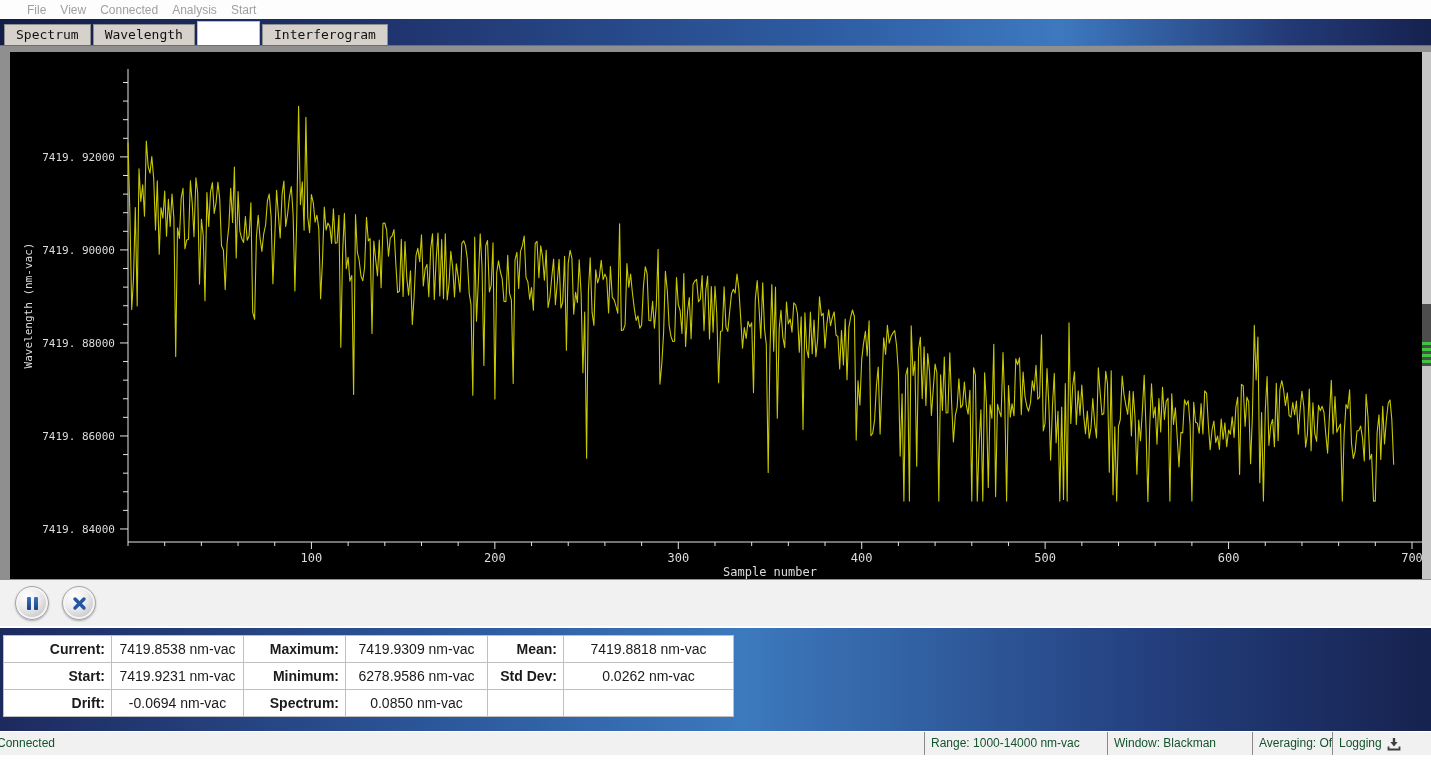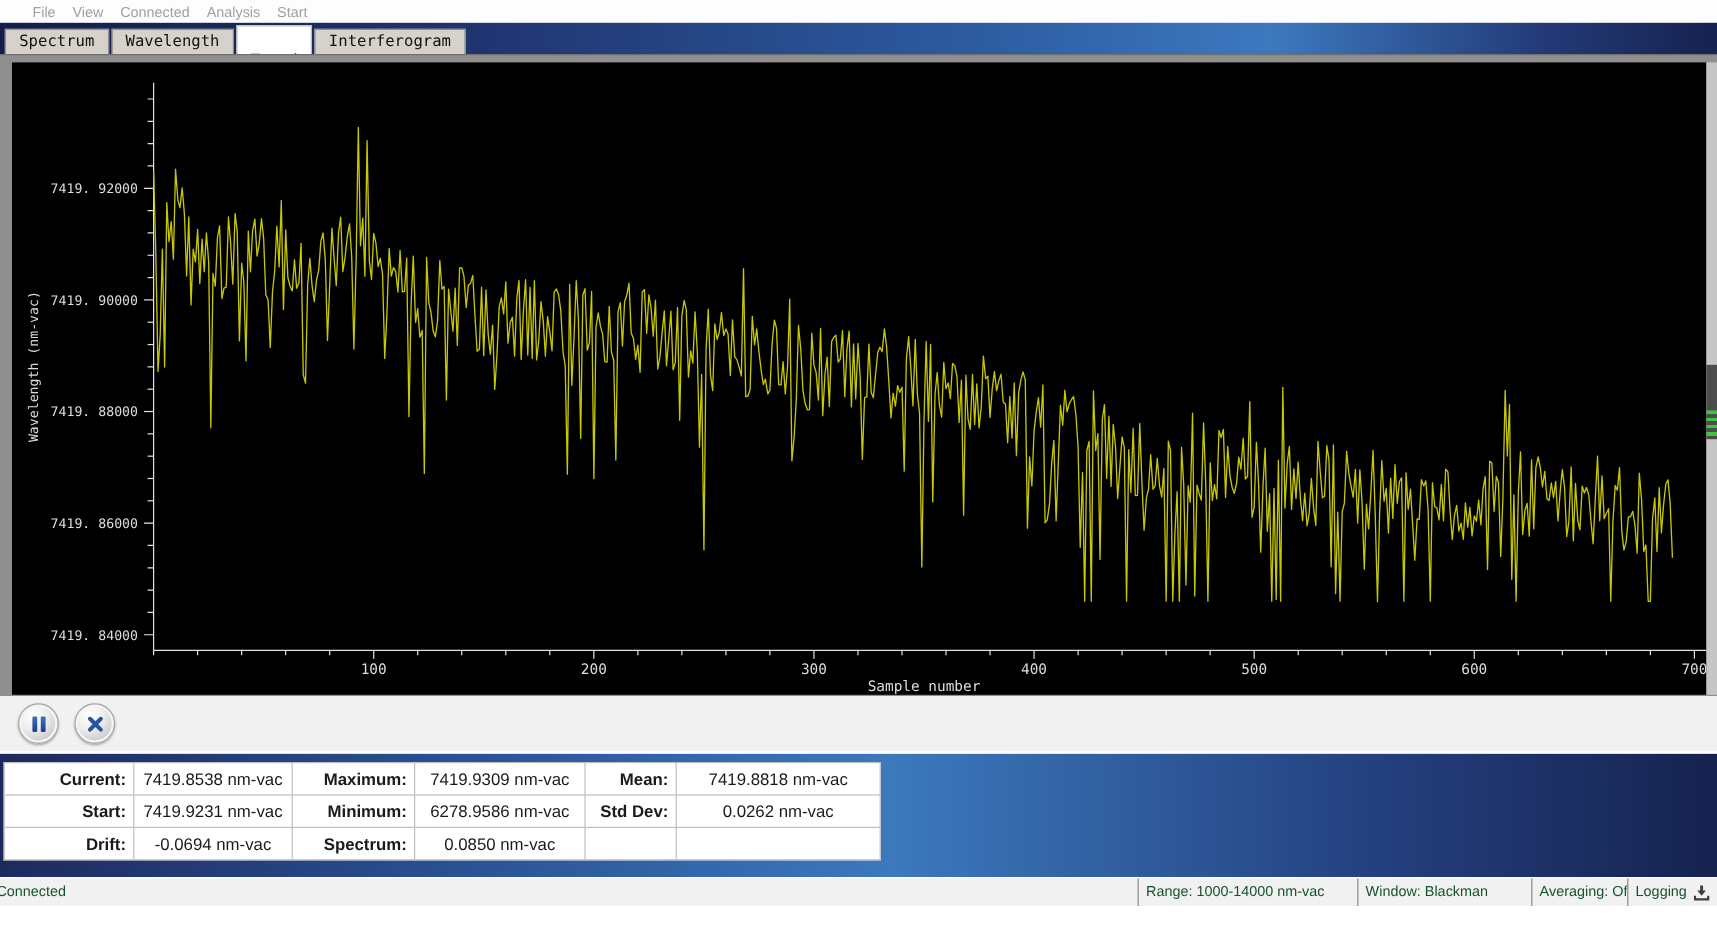--- a/index.html
+++ b/index.html
@@ -89,21 +89,21 @@
   .statusbar {
     height:24px; background:#f1f1f1; border-top:1px solid #ffffff; position:relative;
     font-family:Liberation Sans, sans-serif; font-size:12px; color:#14532d;
   }
   .status-left { position:absolute; left:-3px; top:4px; white-space:nowrap; }
   .status-panels { position:absolute; right:0; top:0; height:100%; display:flex; }
   .status-panel {
     border-left:1px solid #8a8a8a; padding:4px 5px 0 6px; white-space:nowrap;
     overflow:hidden; display:flex; align-items:flex-start; gap:5px;
   }
-  .sp-range{width:183px}.sp-window{width:145px}.sp-avg{width:80px}.sp-log{width:75px}
+  .sp-range{width:183px}.sp-window{width:145px}.sp-avg{width:80px}.sp-log{width:99px}
   .log-icon { margin-top:1px; flex:0 0 auto; }
 </style>
 </head>
 <body>
 
 <div class="window">
 
 
   <div class="menubar">
     <span class="menu-item">File</span>

